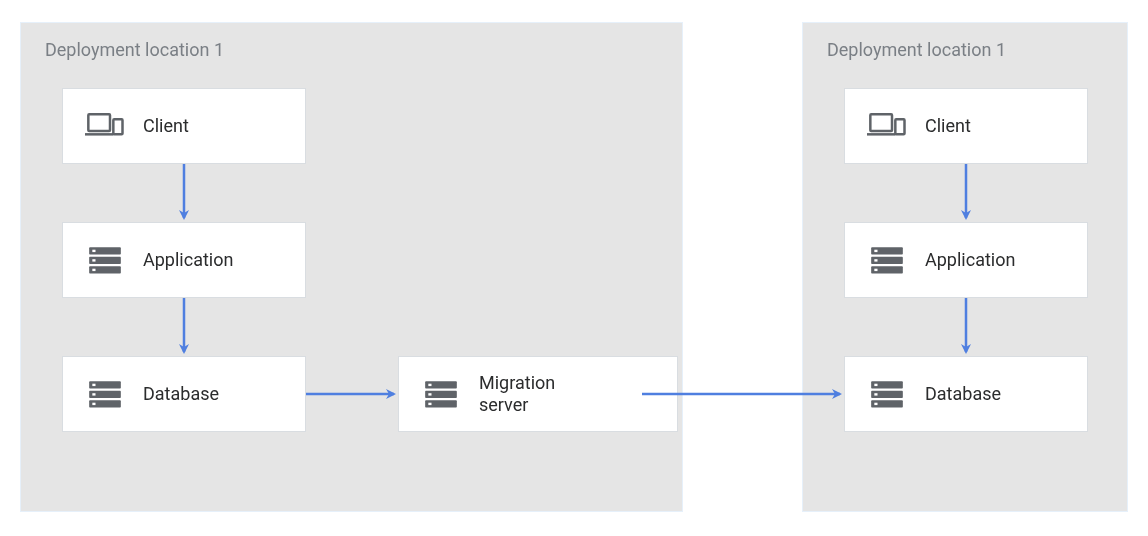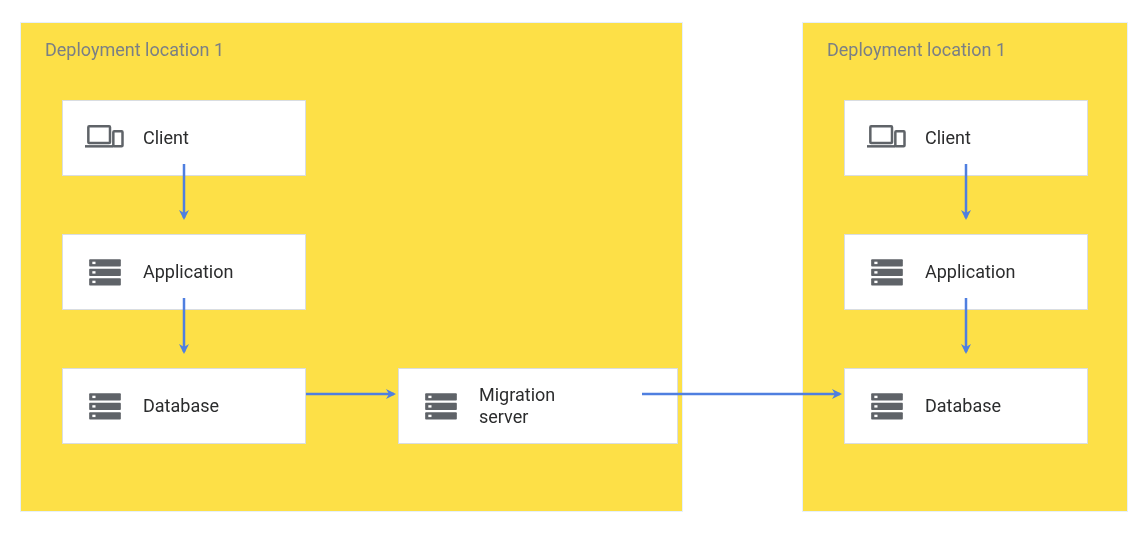--- a/index.html
+++ b/index.html
@@ -5,40 +5,39 @@
     * { box-sizing: border-box; margin: 0; padding: 0; }
     body {
       font-family: -apple-system, BlinkMacSystemFont, "Segoe UI", Roboto, Arial, sans-serif;
       background: #fff;
       width: 1148px;
       height: 536px;
       position: relative;
     }
     .zone {
       position: absolute;
-      background: #fde047;
+      background: #e5e5e5;
       border: 1px solid #e6f0fa;
     }
     .zone-title {
       position: absolute;
       top: 16px;
       left: 24px;
       font-size: 18px;
       color: #7a7f85;
       font-weight: 400;
     }
     .node {
       position: absolute;
       background: #fff;
       border: 1px solid #d9dde1;
       display: flex;
       align-items: center;
       padding: 0 20px;
       gap: 16px;
-      margin-top: 12px;
     }
     .node-label {
       font-size: 18px;
       color: #2b2c2d;
       line-height: 1.25;
     }
     .icon-wrap {
       width: 44px;
       height: 44px;
       display: flex;

